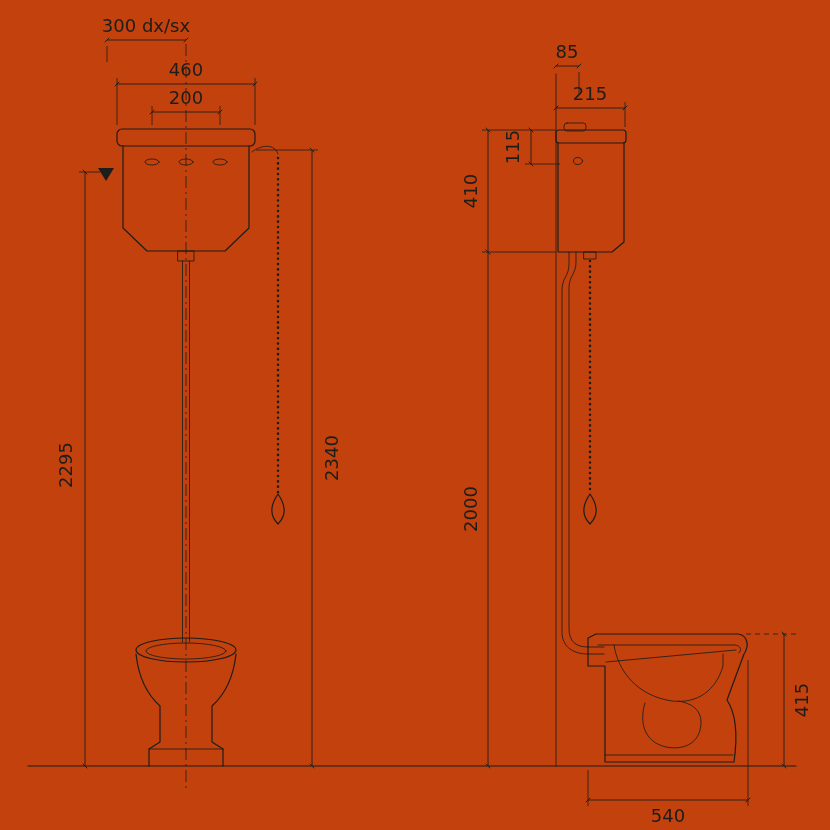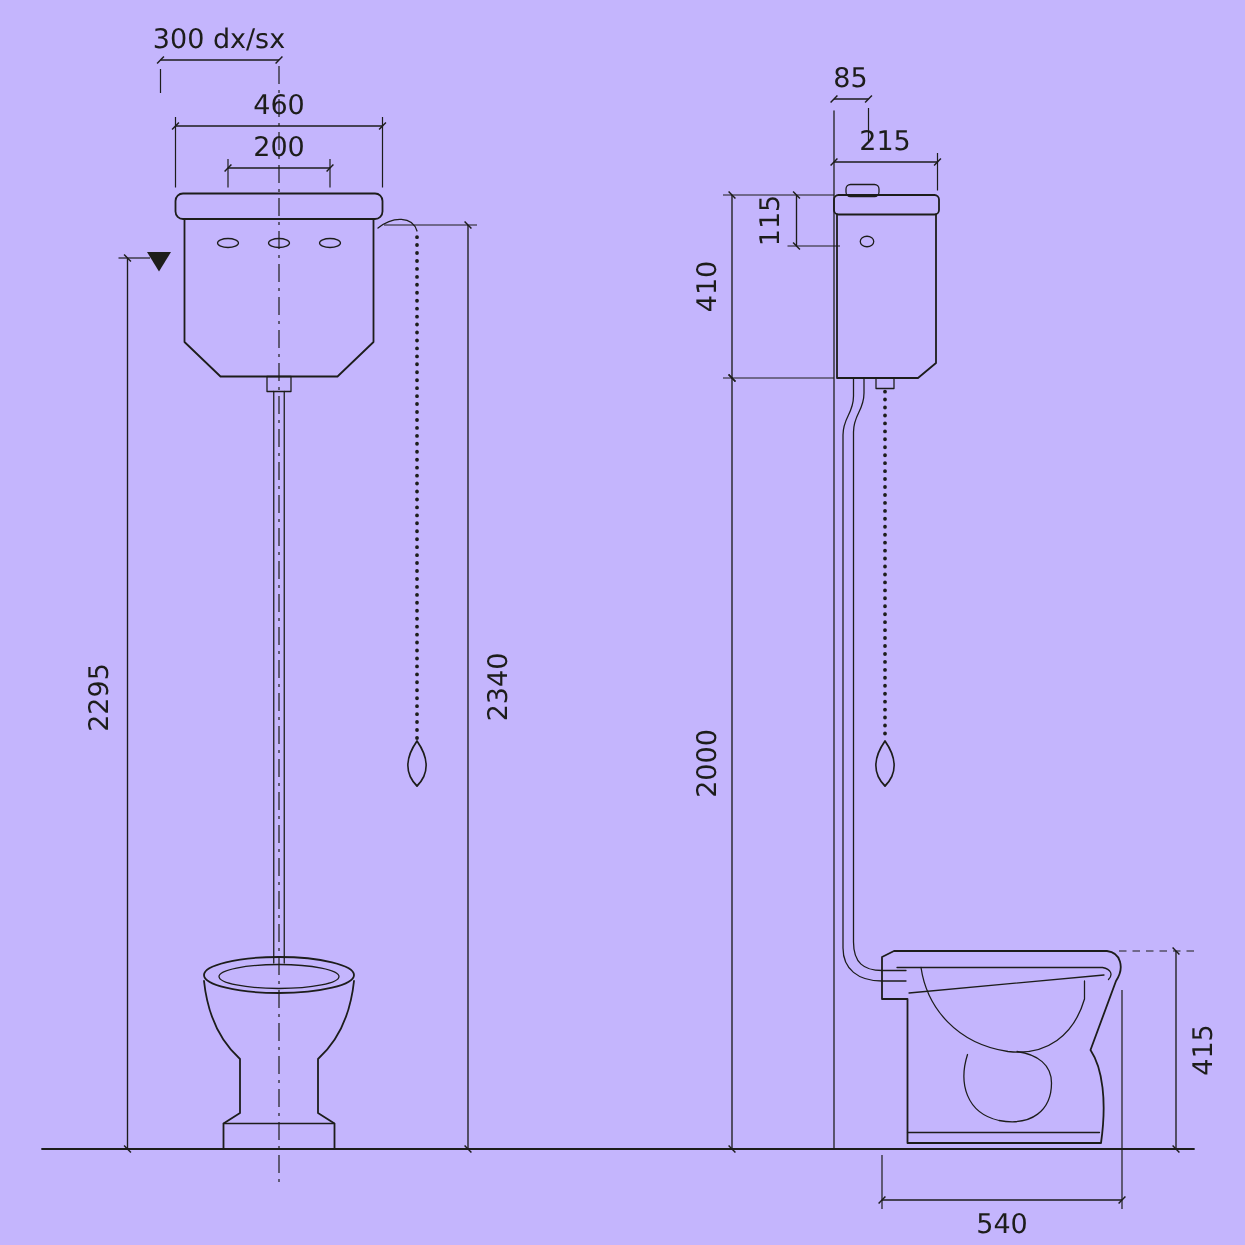--- a/index.html
+++ b/index.html
@@ -1,16 +1,16 @@
 <!DOCTYPE html>
 <html><head>
 <meta charset="utf-8">
 <style>
   html,body{margin:0;padding:0;background:#ffffff;}
-  .stage{width:830px;height:830px;background:#c4b5fd;position:relative;font-family:"DejaVu Sans",sans-serif;}
+  .stage{width:830px;height:830px;background:#c2410c;position:relative;font-family:"DejaVu Sans",sans-serif;}
   svg{display:block;}
   .ln{fill:none;stroke:#1d1d1b;stroke-width:1.2;stroke-linecap:round;stroke-linejoin:round;}
   .thin{stroke-width:0.85;}
   .fillb{fill:#1d1d1b;stroke:none;}
   .dim{fill:none;stroke:#1d1d1b;stroke-width:0.9;marker-start:url(#tick);marker-end:url(#tick);}
   .ext{fill:none;stroke:#1d1d1b;stroke-width:0.8;}
   .dash{stroke-dasharray:5 4;}
   .cl{fill:none;stroke:#1d1d1b;stroke-width:0.8;stroke-dasharray:12 4 2 4;}
   .chain{fill:none;stroke:#1d1d1b;stroke-width:2.5;stroke-linecap:round;stroke-dasharray:0.1 5.2;}
   text.dimtxt{font-family:"DejaVu Sans",sans-serif;font-size:18px;fill:#1d1d1b;}

